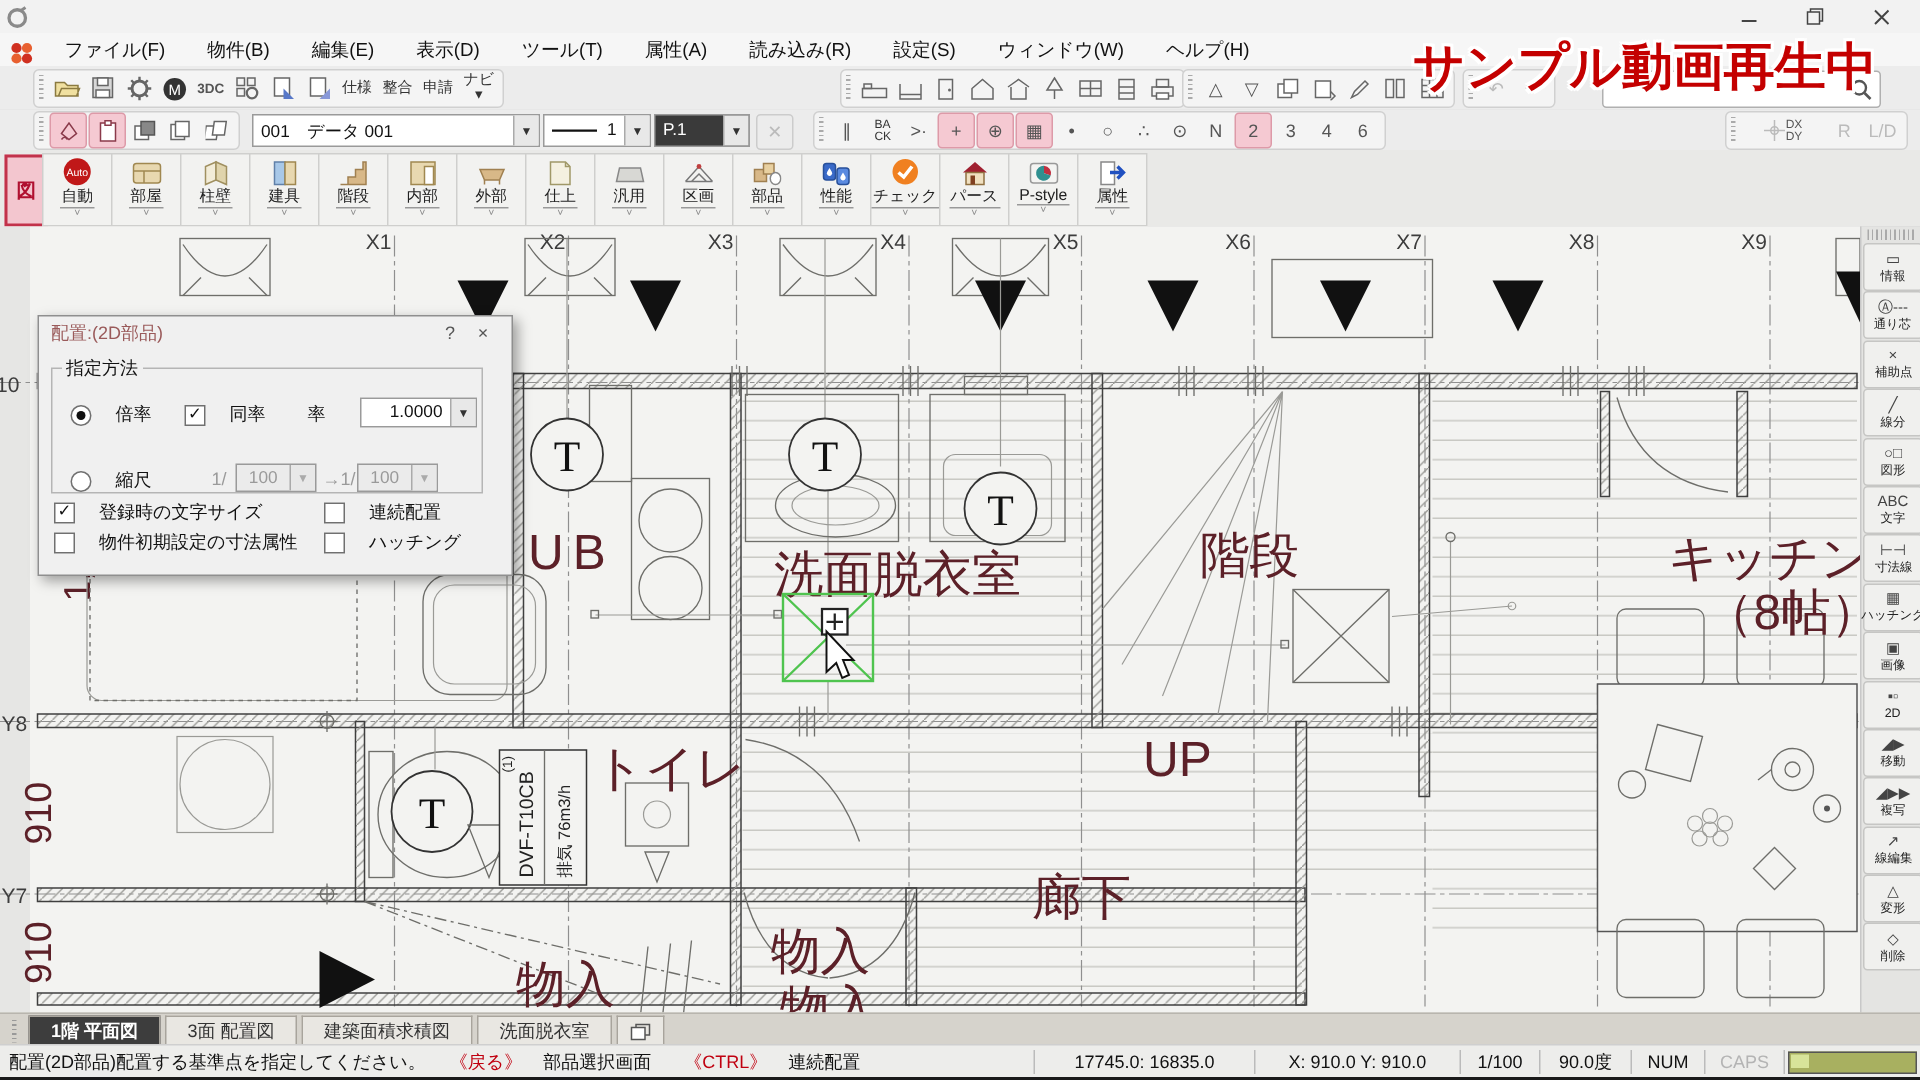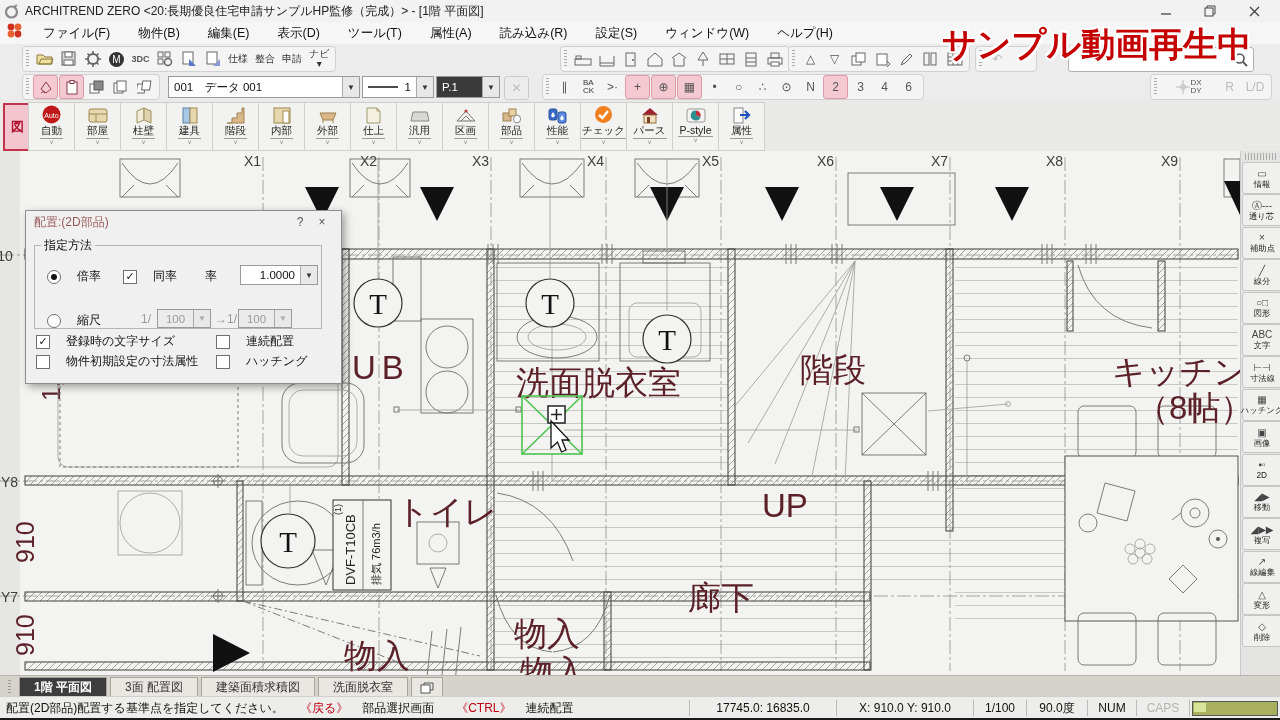--- a/index.html
+++ b/index.html
@@ -5,21 +5,21 @@
   html,body{margin:0;padding:0;width:1280px;height:720px;overflow:hidden;
     font-family:"Liberation Sans",sans-serif;background:#e8e8e6;position:relative;font-size:12px;}
   .abs{position:absolute;}
   
   #titlebar{left:0;top:0;width:1280px;height:22px;background:#f2f2f2;border-bottom:1px solid #d8d8d8;
     display:flex;align-items:center;color:#222;font-size:12px;}
   #titlebar .ttl{margin-left:6px;white-space:nowrap;}
   .wbtns{position:absolute;right:4px;top:0;height:22px;display:flex;}
   .wbtn{width:44px;height:22px;display:flex;align-items:center;justify-content:center;color:#444;}
   #menubar{left:0;top:22px;width:1280px;height:22px;background:#f6f6f6;border-bottom:1px solid #d0d0d0;
-    display:flex;align-items:flex-start;gap:0;}
+    display:flex;align-items:flex-end;gap:0;}
   #menubar .mi{padding:0 14px;color:#111;font-size:12.5px;height:22px;display:flex;align-items:center;}
   
   .trow{left:0;width:1280px;background:#ececec;}
   #trow1{top:44px;height:29px;border-bottom:1px solid #dadada;}
   #trow2{top:73px;height:27px;border-bottom:1px solid #cfcfcf;}
   .grp{position:absolute;top:2px;height:24px;background:#f4f4f4;border:1px solid #d0d0d0;border-radius:4px;
     display:flex;align-items:center;padding:0 3px;gap:1px;}
   .grp::before{content:"";width:3px;height:18px;margin-right:3px;
     background:repeating-linear-gradient(#aaa 0 1px,transparent 1px 3px);}
   .tb{width:23px;height:22px;display:flex;align-items:center;justify-content:center;border-radius:3px;
@@ -91,21 +91,20 @@
     border:1px solid #b0b0b0;border-radius:3px;display:flex;align-items:center;justify-content:flex-end;}
 </style>
 </head>
 <body>
 
 <div id="titlebar" class="abs">
   <svg width="15" height="15" style="margin-left:4px">
     <circle cx="7.5" cy="8" r="5.5" fill="none" stroke="#8a8a8a" stroke-width="2.2"></circle>
     <path d="M10,3 L13,1" stroke="#8a8a8a" stroke-width="2"></path>
   </svg>
-  <span class="ttl">ARCHITREND ZERO &lt;20:長期優良住宅申請サンプルHP監修（完成）&gt; - [1階 平面図]</span>
   <div class="wbtns">
     <div class="wbtn">
         <svg width="11" height="11">
           <path d="M0,8 H10" stroke="#444" stroke-width="1.3"></path>
         </svg>
       </div>
     <div class="wbtn">
         <svg width="12" height="12">
           <rect x="1" y="3" width="8" height="8" fill="none" stroke="#444"></rect>
           <path d="M3,3 V1 H11 V9 H9" fill="none" stroke="#444"></path>

